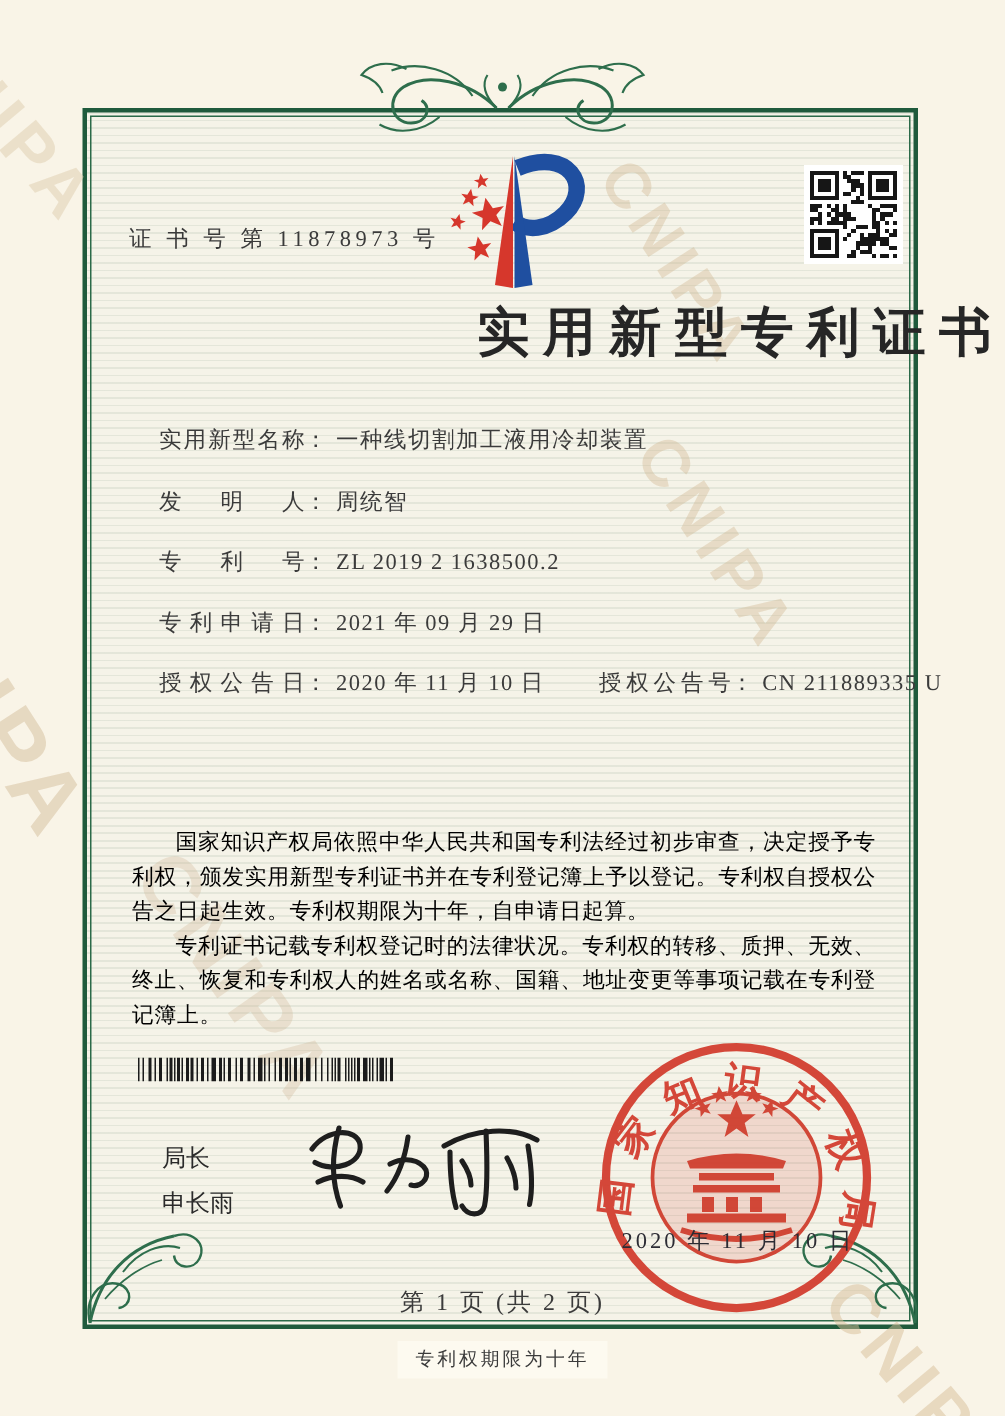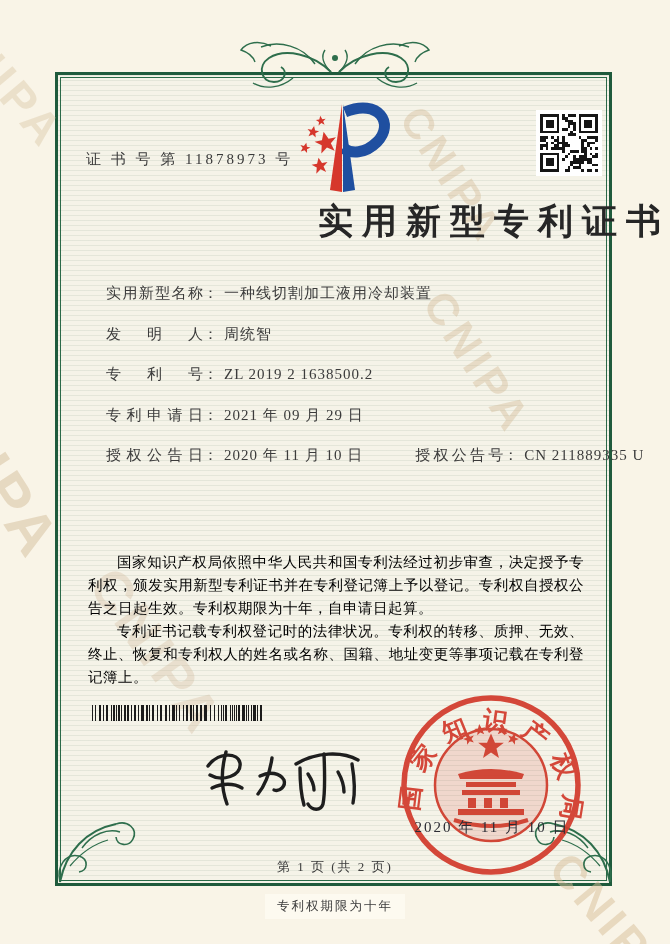--- a/index.html
+++ b/index.html
@@ -28,39 +28,39 @@
   .logo{position:absolute;left:293px;top:96px;}
   .qr{position:absolute;left:536px;top:110px;background:#fff;padding:4px;line-height:0;}
   .title{position:absolute;left:0;top:198px;width:670px;text-align:right;
          font-size:35px;font-weight:bold;color:#262626;letter-spacing:9px;}
 
   .fields{position:absolute;left:106px;top:284px;width:505px;font-size:15px;color:#3b3b3b;}
   .frow{margin-bottom:21.5px;white-space:nowrap;}
   .flabel{display:inline-block;width:97px;text-align:justify;text-align-last:justify;vertical-align:bottom;}
   .fcolon{display:inline-block;}
   .fvalue{margin-left:6px;letter-spacing:1px;}
-  .fpair2{margin-left:52px;}
+  .fpair2{margin-left:36px;}
 
   .paras{position:absolute;left:88px;top:551px;width:496px;font-size:14.5px;
          line-height:23px;color:#000000;text-align:justify;}
   .paras p{margin:0;text-indent:2em;letter-spacing:0.5px;}
 
   .barcode{position:absolute;left:92px;top:705px;line-height:0;}
 
   .sig-labels{position:absolute;left:108px;top:758px;
         font-family:"Liberation Sans","DejaVu Sans",sans-serif;
         font-size:16px;color:#2a2a2a;line-height:30px;}
   .signature{position:absolute;left:196px;top:738px;}
 
   .seal{position:absolute;left:396px;top:690px;}
   .seal-date{position:absolute;left:406px;top:818px;width:172px;text-align:center;
         font-size:15px;color:#2c2c34;letter-spacing:2px;z-index:6;}
 
   .page-num{position:absolute;left:0;top:858px;width:670px;text-align:center;
-        font-size:13px;color:#3b3b3b;letter-spacing:2px;}
+        font-size:16px;color:#3b3b3b;letter-spacing:2px;}
   .cont-note{position:absolute;left:0;top:894px;width:670px;text-align:center;}
   .cont-note span{display:inline-block;background:#fdfaf0;padding:4px 12px;
         font-size:12.5px;color:#3b3b3b;letter-spacing:2px;}
 </style>
 </head>
 <body>
 
 <div class="page">
 
   <div class="wm" style="left:-30px;top:-2px;font-size:46px;transform:rotate(50deg);color:rgba(224,208,178,0.55);">CNIPA</div>
@@ -414,20 +414,24 @@
           <rect x="150" y="0" width="3" height="16" fill="#1b1b1b"></rect>
           <rect x="154" y="0" width="1" height="16" fill="#1b1b1b"></rect>
           <rect x="156" y="0" width="1" height="16" fill="#1b1b1b"></rect>
           <rect x="159" y="0" width="1" height="16" fill="#1b1b1b"></rect>
           <rect x="161" y="0" width="3" height="16" fill="#1b1b1b"></rect>
           <rect x="165" y="0" width="1" height="16" fill="#1b1b1b"></rect>
           <rect x="168" y="0" width="2" height="16" fill="#1b1b1b"></rect>
         </svg>
     </div>
 
+    <div class="sig-labels">
+      <div>局长</div>
+      <div>申长雨</div>
+    </div>
     <svg class="signature" width="180" height="84" viewBox="0 0 180 84" fill="none" stroke="#1e1e1e" stroke-width="3.4" stroke-linecap="round">
       <path d="M30,14 C25,32 25,50 31,66"></path>
       <path d="M12,28 C22,14 42,14 44,25 C46,38 26,44 14,37"></path>
       <path d="M16,50 C26,45 38,45 46,50"></path>
       <path d="M76,20 C74,34 70,46 62,56"></path>
       <path d="M64,38 C74,33 84,35 88,42 C90,48 84,54 78,52"></path>
       <path d="M100,26 C120,14 146,13 162,22"></path>
       <path d="M128,16 C129,40 129,56 127,66 C125,73 116,73 112,66"></path>
       <path d="M104,30 C104,48 106,60 108,67"></path>
       <path d="M156,26 C159,44 159,56 157,65"></path>

